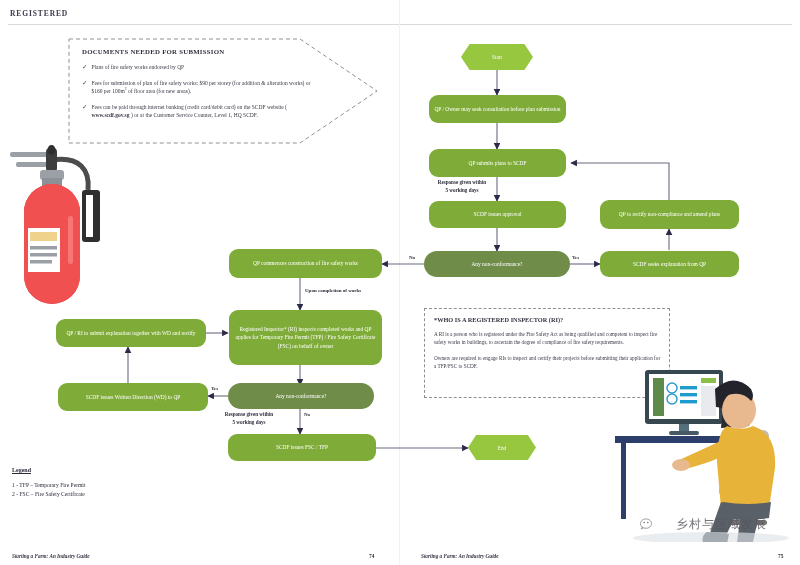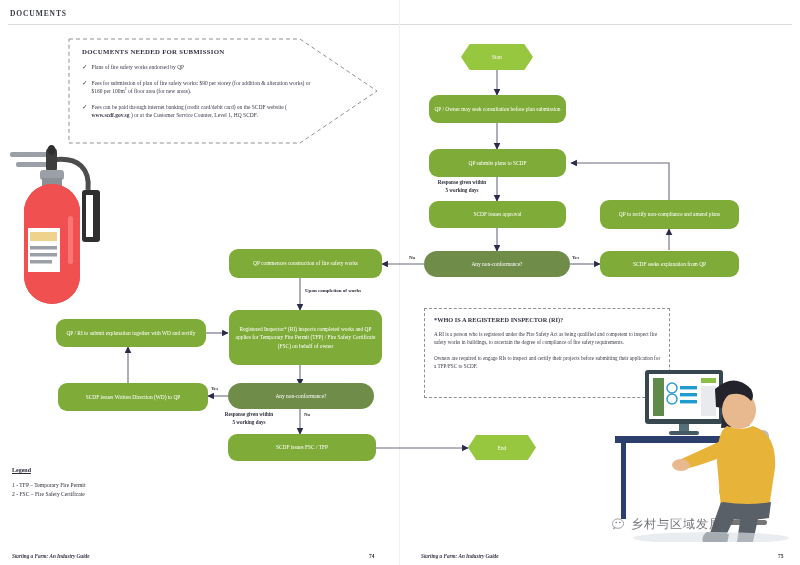--- a/index.html
+++ b/index.html
@@ -89,33 +89,33 @@
   .legend-line{font-size:5.6px;line-height:1.6;color:#2b2b3a;}
 
   
   .footer-title{
     position:absolute;font-style:italic;font-weight:bold;font-size:5.2px;color:#33333f;
   }
   .folio{position:absolute;font-size:5.4px;color:#33333f;font-weight:bold;}
 
   
   #watermark{
-    position:absolute;left:612px;top:516px;display:flex;align-items:center;gap:5px;
+    position:absolute;left:640px;top:516px;display:flex;align-items:center;gap:22px;
     opacity:.82;
   }
   #watermark .wm-text{
     font-family:"DejaVu Sans",sans-serif;font-size:12px;color:#56565e;letter-spacing:1px;
   }
 </style>
 </head>
 <body>
 
 <div class="page">
 
-  <div id="procedures-heading">DOCUMENTS</div>
+  <div id="procedures-heading">REGISTERED</div>
   <div id="header-rule"></div>
   <div id="spine"></div>
 
   <div id="documents-callout">
     <svg class="shape" viewBox="0 0 310 106" preserveAspectRatio="none">
       <polygon points="1,1 232,1 309,53 232,105 1,105" fill="#ffffff" stroke="#8f8f99" stroke-width="1" stroke-dasharray="4,3"></polygon>
     </svg>
     <div class="callout-body">
       <div class="callout-title">DOCUMENTS NEEDED FOR SUBMISSION</div>
 

